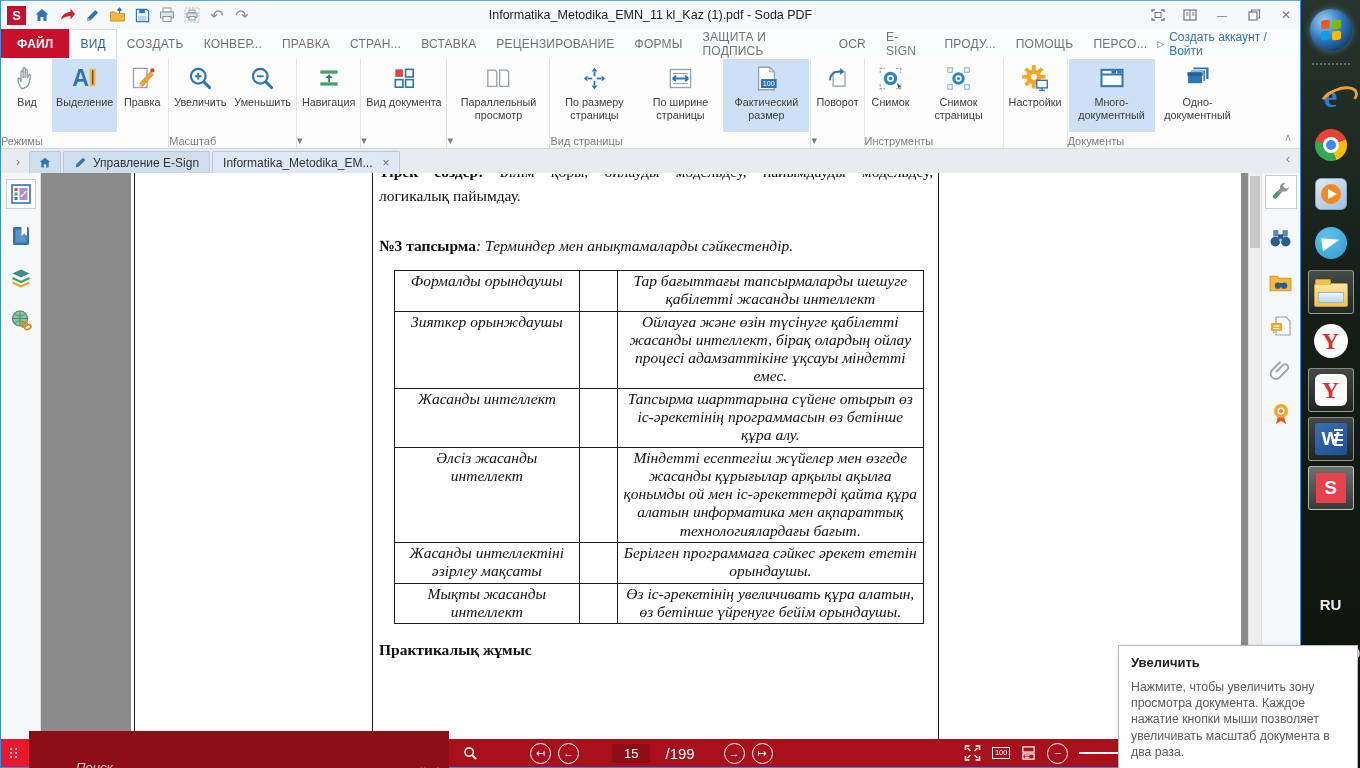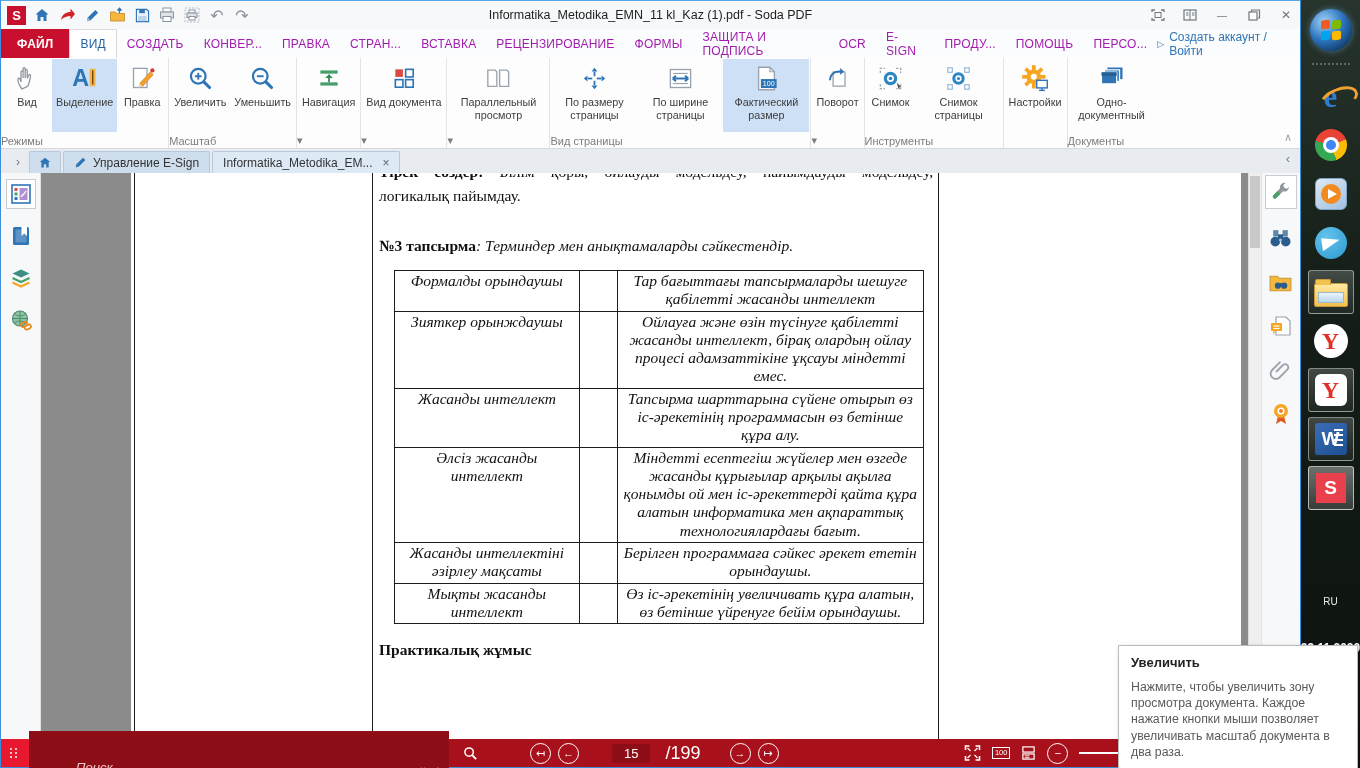--- a/index.html
+++ b/index.html
@@ -16,21 +16,21 @@
   .qat { display:flex; align-items:center; gap:7px; z-index:2; }
   .qat .qi { width:18px; height:18px; display:flex; align-items:center; justify-content:center; font-size:14px; color:#8a949e; }
   .soda-logo { width:19px; height:19px; background:#c8102e; color:#fff; font-weight:bold; font-size:13px;
     display:flex; align-items:center; justify-content:center; }
   .win-title { position:absolute; left:0; right:0; text-align:center; font-size:12.5px; color:#222; }
   .win-controls { margin-left:auto; display:flex; align-items:center; gap:16px; z-index:2; }
   .win-controls .wc { width:16px; height:16px; display:flex; align-items:center; justify-content:center; color:#707880; font-size:13px; }
 
   
   .menubar { height:29px; background:#fbfcfd; display:flex; align-items:stretch; padding-right:10px; }
-  .mtab { display:flex; align-items:center; padding:0 10px; font-size:12px; color:#a21caf; letter-spacing:.2px; }
+  .mtab { display:flex; align-items:center; padding:0 10px; font-size:12px; color:#737373; letter-spacing:.2px; }
   .mtab.file { background:#c8102e; color:#fff; padding:12px 16px; font-weight:bold; }
   .mtab.active { background:#fff; color:#2464a4; border:1px solid #d9d9d9; border-bottom:none; }
   .account { margin-left:auto; display:flex; align-items:center; gap:5px; color:#2e75b6; font-size:12px; }
   .account .arr { font-size:9px; }
 
   
   .ribbon { height:91px; background:#fdfdfe; border-bottom:1px solid #d8d8d8; display:flex; position:relative; }
   .rgroup { position:relative; display:flex; align-items:flex-start; padding:1px 1px 16px; border-right:1px solid #e4e4e4; }
   .glabel { position:absolute; bottom:1px; left:0; right:0; text-align:left; font-size:11px; color:#7d7d7d; }
   .rbtn { display:flex; flex-direction:column; align-items:center; padding:4px 4px 1px; min-width:50px; max-width:86px; height:73px; }
@@ -91,21 +91,21 @@
   .sb-launcher { width:28px; height:28px; background:#e8192e; position:relative; flex:none; }
   .sb-launcher i { position:absolute; left:9px; top:9px; width:2px; height:2px; background:#fff; border-radius:50%;
     box-shadow:5px 0 0 #fff, 0 4px 0 #fff, 5px 4px 0 #fff, 0 8px 0 #fff, 5px 8px 0 #fff; }
   .sb-search { width:420px; height:44px; background:#8d0e16; display:flex; align-items:flex-end; padding:0 8px 0 47px; flex:none; }
   .sb-search .ph { font-style:italic; font-size:13px; color:#f0c6ca; }
   .sb-updown { margin-left:auto; display:flex; gap:8px; font-size:9px; color:#fff; }
   .sb-mag { margin-left:14px; flex:none; }
   .sb-nav { display:flex; align-items:center; gap:7px; margin-left:52px; }
   .sb-circ { width:21px; height:21px; border:1.4px solid #fff; border-radius:50%; display:flex; align-items:center; justify-content:center; font-size:11px; flex:none; }
   .sb-pagebox { background:#8d0e16; border-radius:2px; padding:2px 12px; font-size:13px; margin-left:26px; }
-  .sb-total { font-size:18px; margin:0 22px 0 8px; }
+  .sb-total { font-size:15px; margin:0 22px 0 8px; }
   .sb-right { margin-left:auto; display:flex; align-items:center; gap:11px; padding-right:8px; }
   .sb-track { width:90px; height:2px; background:#fff; position:relative; }
   .sb-handle { position:absolute; left:52px; top:-5px; width:4px; height:12px; background:#fff; }
   .sb-plusbox { width:30px; height:28px; background:#cf1b27; display:flex; align-items:center; justify-content:center; }
   .sb-zoom { font-size:12.5px; }
   .sb-zcaret { font-size:9px; }
   .sb-grip { position:relative; width:10px; height:10px; }
   .sb-grip i { position:absolute; left:0; top:0; width:2px; height:2px; background:#e9b6ba;
     box-shadow:4px 0 0 #e9b6ba, 8px 0 0 #e9b6ba, 4px 4px 0 #e9b6ba, 8px 4px 0 #e9b6ba, 8px 8px 0 #e9b6ba; }
   .badge100 { border:1px solid #fff; font-size:7.5px; padding:1.5px 2px; line-height:1; }
@@ -150,21 +150,21 @@
   .ycirc { width:34px; height:34px; background:#fff; border-radius:50%; display:flex; align-items:center; justify-content:center; }
   .ysq { width:32px; height:32px; background:#fff; border-radius:6px; display:flex; align-items:center; justify-content:center; }
   .yletter { color:#e03028; font-family:"Liberation Serif",serif; font-weight:bold; font-size:24px; line-height:1; }
   .wordsq { width:32px; height:32px; background:linear-gradient(145deg,#3a6db5,#1e4f94); display:flex; align-items:center; justify-content:center; border-radius:3px; position:relative; }
   .wordsq .w { color:#fff; font-weight:bold; font-size:19px; }
   .wordsq::after { content:""; position:absolute; right:4px; top:6px; width:9px; height:20px;
     background:linear-gradient(#fff,#fff) 0 0/9px 2px no-repeat, linear-gradient(#fff,#fff) 0 5px/9px 2px no-repeat,
     linear-gradient(#fff,#fff) 0 10px/9px 2px no-repeat, linear-gradient(#fff,#fff) 0 15px/9px 2px no-repeat; }
   .sodasq { width:30px; height:30px; background:#e8414d; display:flex; align-items:center; justify-content:center; }
   .sodasq span { color:#fff; font-weight:bold; font-size:19px; }
-  .tb-lang { color:#eee; font-size:10px; margin-top:86px; }
+  .tb-lang { color:#eee; font-size:15px; margin-top:86px;font-weight:bold; }
   .tb-date { color:#fff; font-size:12px; font-weight:bold; margin-top:34px; }
   .show-desktop { width:54px; height:13px; margin-top:3px; background:linear-gradient(#efefef,#b9bfc6); border:1px solid #6f767d; border-radius:2px 2px 0 0; }
 
   svg { display:block; }
 </style>
 </head>
 <body>
 
 <div class="screen">
   <div class="app-window">
@@ -472,20 +472,31 @@
                 <line x1="18" y1="20.5" x2="18" y2="22.3" stroke="#2e75b6" stroke-width="1.2"></line>
                 <line x1="15.5" y1="22.6" x2="20.5" y2="22.6" stroke="#2e75b6" stroke-width="1.2"></line>
               </svg>
           </span>
           <span class="lbl">Настройки</span>
         </div>
         <div class="glabel"></div>
       </div>
 
       <div class="rgroup" style="border-right:none">
+        <div class="rbtn active">
+          <span class="ic">
+            <svg width="28" height="28" viewBox="0 0 24 24">
+                <rect x="3" y="5" width="18" height="14" fill="#fff" stroke="#2e75b6" stroke-width="1.7"></rect>
+                <line x1="3" y1="9" x2="21" y2="9" stroke="#2e75b6" stroke-width="1.7"></line>
+                <rect x="11.5" y="5.8" width="4" height="2.4" fill="#2e75b6"></rect>
+                <rect x="16.5" y="5.8" width="3.6" height="2.4" fill="#2e75b6"></rect>
+              </svg>
+          </span>
+          <span class="lbl">Много-документный</span>
+        </div>
         <div class="rbtn">
           <span class="ic">
             <svg width="28" height="28" viewBox="0 0 24 24">
                 <rect x="8" y="3" width="13" height="10" fill="#2e75b6"></rect>
                 <rect x="5.5" y="5" width="13" height="10" fill="#3f87c9" stroke="#fff"></rect>
                 <rect x="3" y="7" width="13" height="10" fill="#2e75b6" stroke="#fff"></rect>
                 <rect x="3" y="7" width="13" height="3.2" fill="#255f94"></rect>
               </svg>
           </span>
           <span class="lbl">Одно-документный</span>

